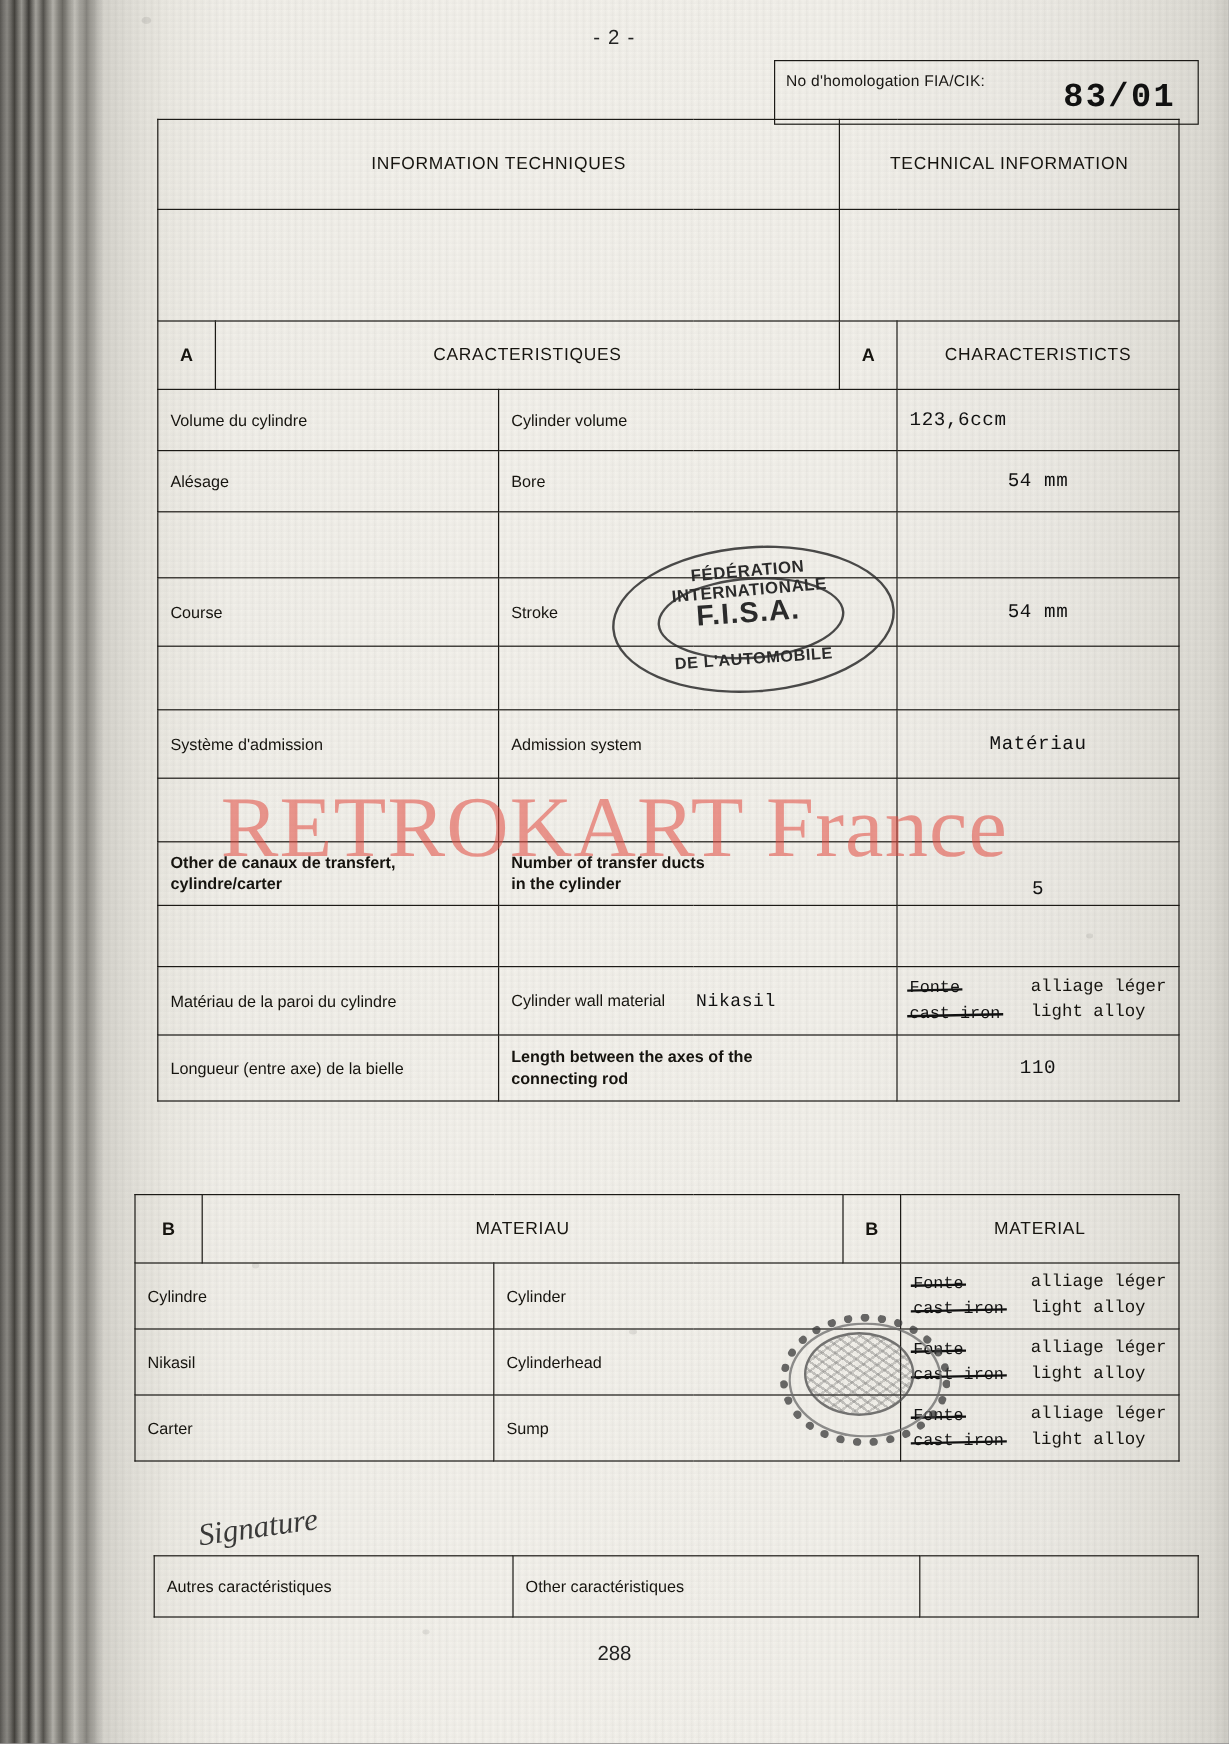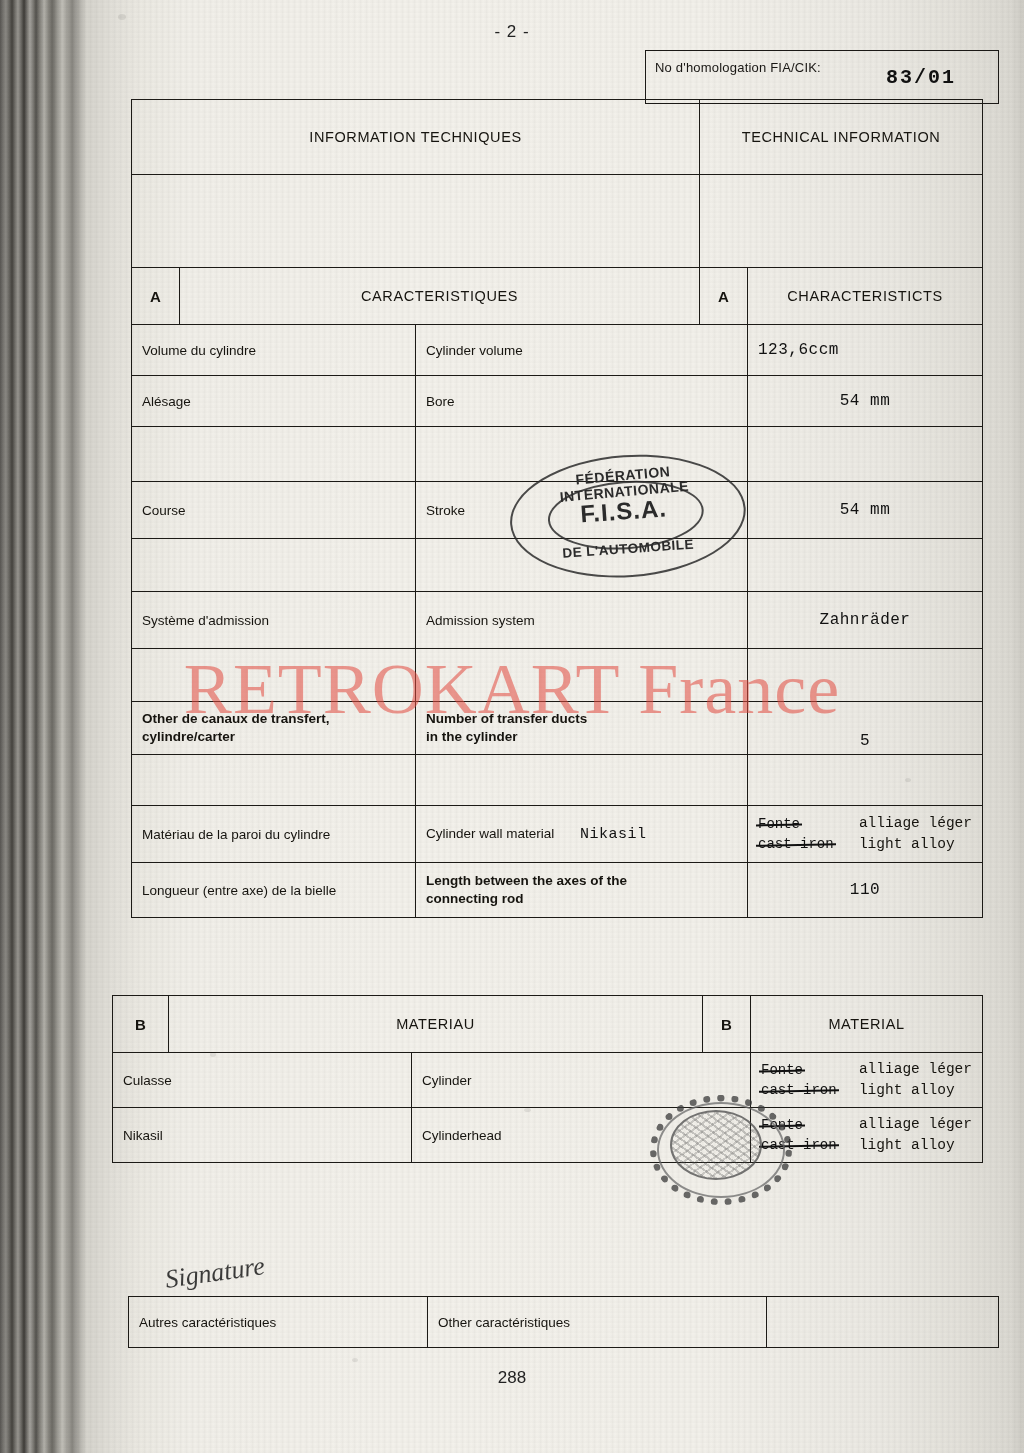--- a/index.html
+++ b/index.html
@@ -66,21 +66,21 @@
   }
   .homolog-label {
     left: 655px; top: 60px;
     font-size: 13px;
     color: #191714;
     letter-spacing: 0.2px;
   }
   .homolog-number {
     left: 886px; top: 66px;
     font-family: "Liberation Mono", monospace;
-    font-size: 20px;
+    font-size: 28px;
     font-weight: bold;
     letter-spacing: 2px;
     color: #000;
   }
 
   
   .tbl {
     border-collapse: collapse;
     table-layout: fixed;
     font-size: 13.5px;
@@ -320,21 +320,21 @@
 
         <tr>
           <td class="cell-left" colspan="2" style="height:52px"></td>
           <td class="cell-left" colspan="3"></td>
           <td></td>
         </tr>
 
         <tr>
           <td class="cell-left" colspan="2" style="height:56px">Système d'admission</td>
           <td class="cell-left" colspan="3">Admission system</td>
-          <td class="val cell-center">Zahnräder</td>
+          <td class="val cell-center">Matériau</td>
         </tr>
 
         <tr>
           <td class="cell-left" colspan="2" style="height:52px"></td>
           <td class="cell-left" colspan="3"></td>
           <td></td>
         </tr>
 
         <tr>
           <td class="cell-left bold two-line" colspan="2" style="height:52px; white-space:pre-line">Other de canaux de transfert,
@@ -391,21 +391,21 @@
       </colgroup>
       <tbody>
         <tr>
           <td class="sec-letter" style="height:56px">B</td>
           <td class="hdr" colspan="3">MATERIAU</td>
           <td class="sec-letter">B</td>
           <td class="hdr">MATERIAL</td>
         </tr>
 
         <tr>
-          <td class="cell-left" colspan="2" style="height:54px">Culasse</td>
+          <td class="cell-left" colspan="2" style="height:54px">Cylindre</td>
           <td class="cell-left" colspan="3">Cylinder</td>
           <td>
             <div class="matcell">
               <div class="matcol-l">
                 <div><span class="struck">Fonte</span></div>
                 <div><span class="struck">cast iron</span></div>
               </div>
               <div class="matcol-r">
                 <div>alliage léger</div>
                 <div>light alloy</div>
@@ -424,20 +424,36 @@
                 <div><span class="struck">cast iron</span></div>
               </div>
               <div class="matcol-r">
                 <div>alliage léger</div>
                 <div>light alloy</div>
               </div>
             </div>
           </td>
         </tr>
 
+        <tr>
+          <td class="cell-left" colspan="2" style="height:54px">Carter</td>
+          <td class="cell-left" colspan="3">Sump</td>
+          <td>
+            <div class="matcell">
+              <div class="matcol-l">
+                <div><span class="struck">Fonte</span></div>
+                <div><span class="struck">cast iron</span></div>
+              </div>
+              <div class="matcol-r">
+                <div>alliage léger</div>
+                <div>light alloy</div>
+              </div>
+            </div>
+          </td>
+        </tr>
 
       </tbody>
     </table>
 
     <table class="abs tbl tableC">
       <colgroup>
         <col style="width:299px">
         <col style="width:339px">
         <col style="width:232px">
       </colgroup>

